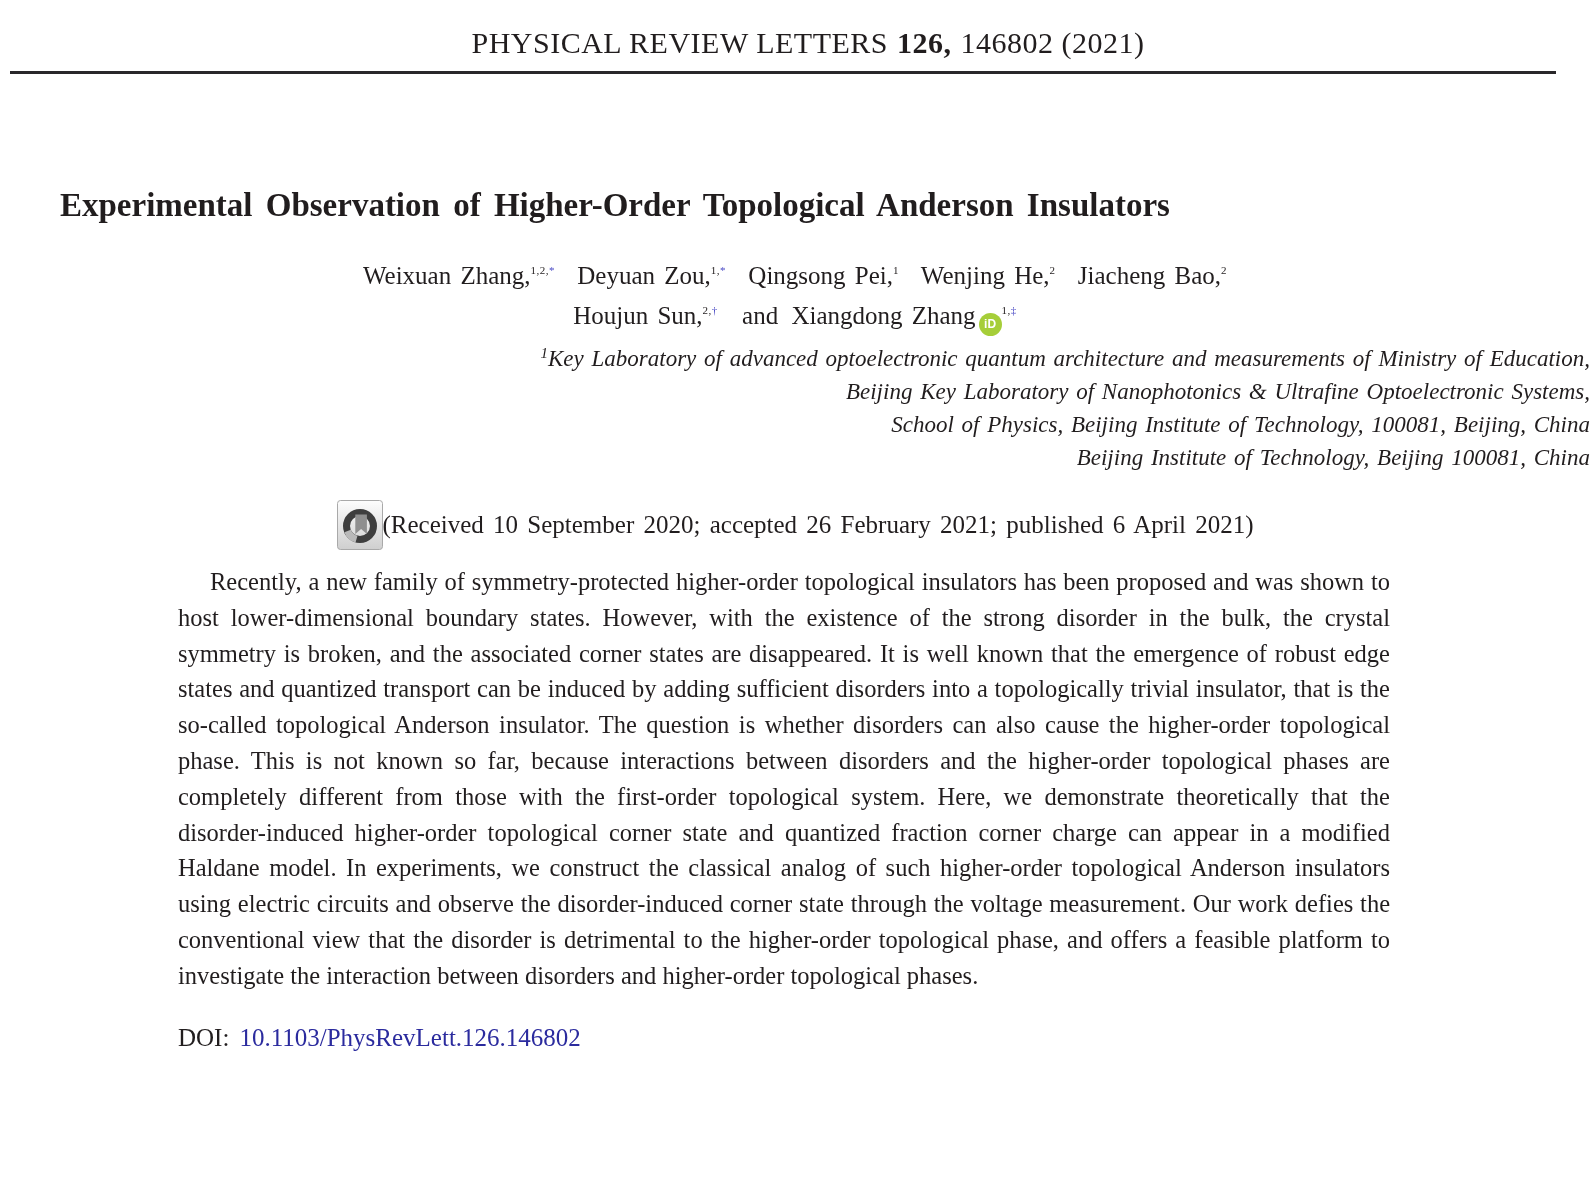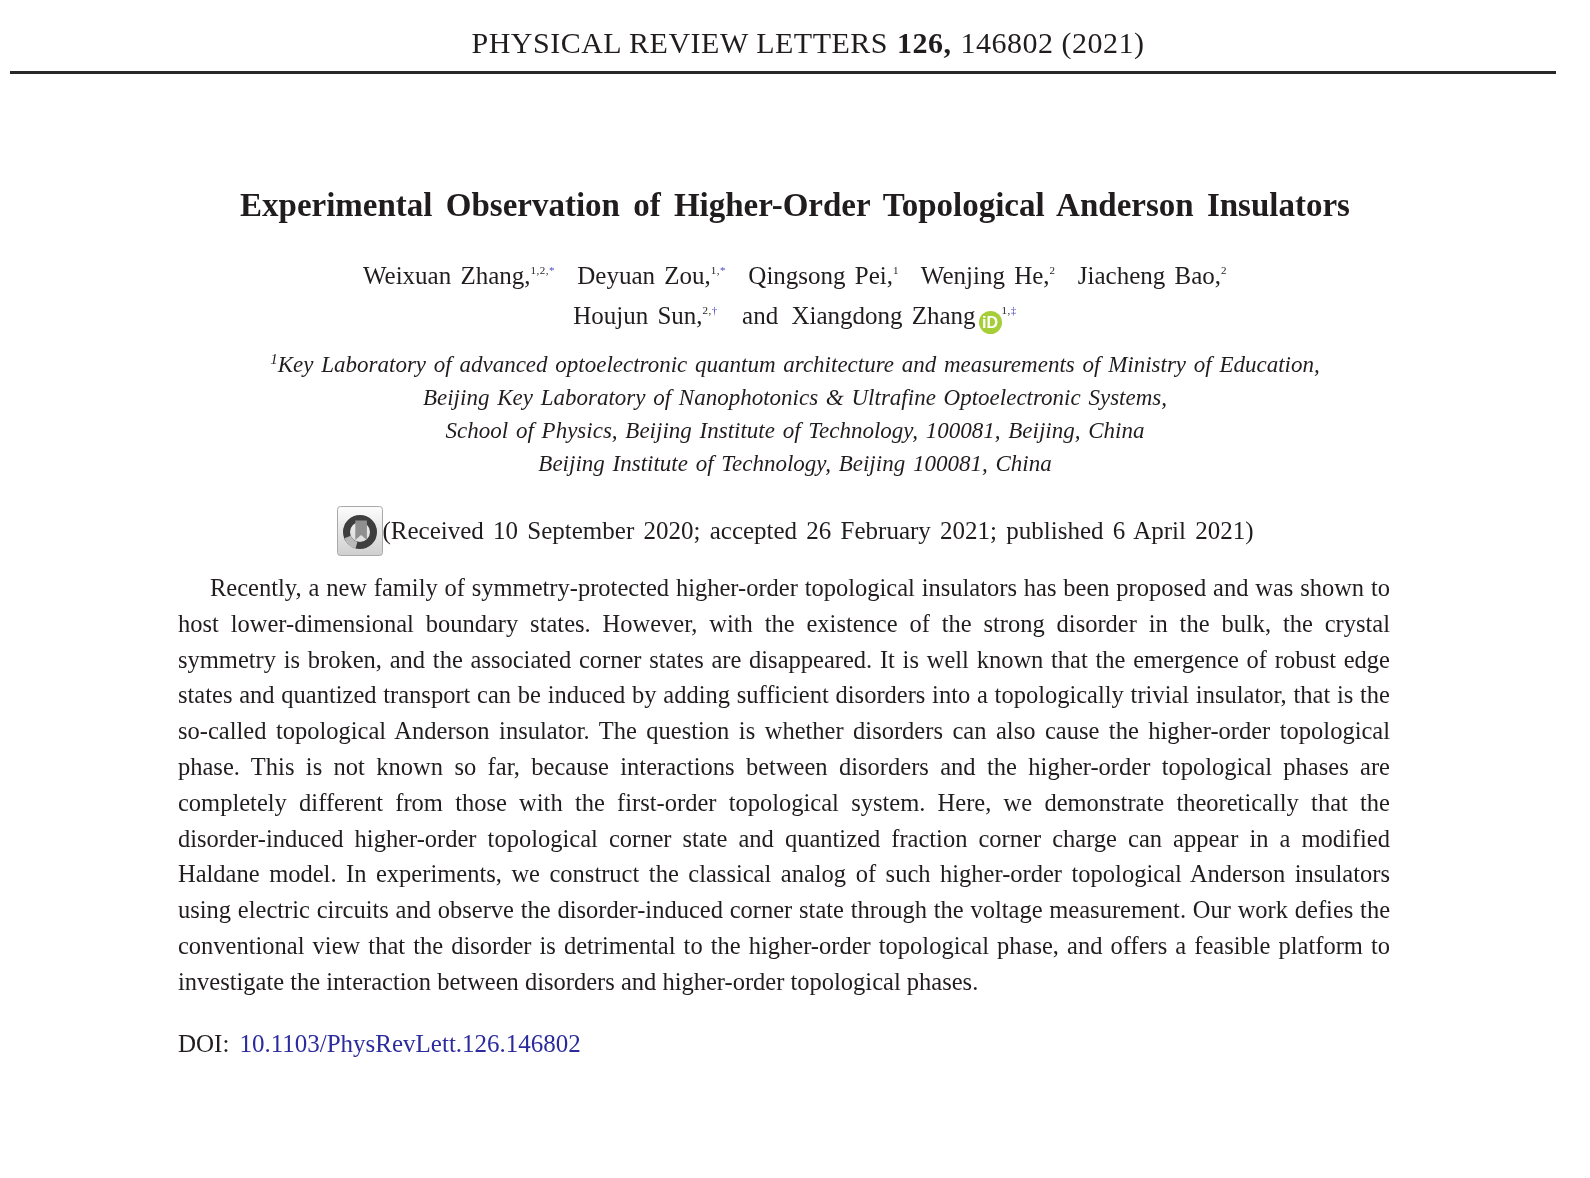--- a/index.html
+++ b/index.html
@@ -17,42 +17,42 @@
   }
   .header{
     padding-top:26px;text-align:center;font-size:30px;letter-spacing:.5px;
     white-space:nowrap;
     padding-left:26px;
   }
   .header .vol{font-weight:bold;margin-left:9px;}
   .header .art{margin-left:9px;}
   .rule{margin:11px 34px 0 10px;height:3px;background:var(--rule);}
   .title{
-    margin:112px 60px 0;text-align:center;
+    margin:112px 60px 0;
     font-size:33px;font-weight:bold;word-spacing:5px;line-height:38px;
   }
   .authors{
     margin-top:32px;text-align:center;font-size:25px;line-height:40px;word-spacing:3px;
   }
   .author-group{margin-right:13px;}
   .author-group:last-child{margin-right:0;}
   sup.auth{
     font-size:11px;vertical-align:10px;line-height:0;word-spacing:0;letter-spacing:.5px;
   }
   .sym{color:var(--marker);}
   .and{margin:0 4px 9px 2px;}
   .orcid{
     display:inline-block;width:23px;height:23px;border-radius:50%;
     background:var(--orcid);color:#fff;
-    font-family:"Liberation Sans", sans-serif;font-size:16px;font-weight:bold;
+    font-family:"Liberation Sans", sans-serif;font-size:12px;font-weight:bold;
     text-align:center;line-height:23px;vertical-align:-4px;margin-left:3px;
     letter-spacing:0;word-spacing:0;
   }
   .affils{
-    margin-top:12px;text-align:center;font-style:italic;
+    margin-top:6px;text-align:right;font-style:italic;
     font-size:23px;line-height:33px;word-spacing:2px;
   }
   .affils sup{font-size:15px;vertical-align:8px;line-height:0;}
   .received{
     margin-top:26px;display:flex;justify-content:center;align-items:center;
     font-size:25px;word-spacing:3px;
   }
   .crossmark{display:inline-block;width:46px;height:50px;cursor:pointer;}
   .abstract{
     margin:14px 200px 0 178px;

